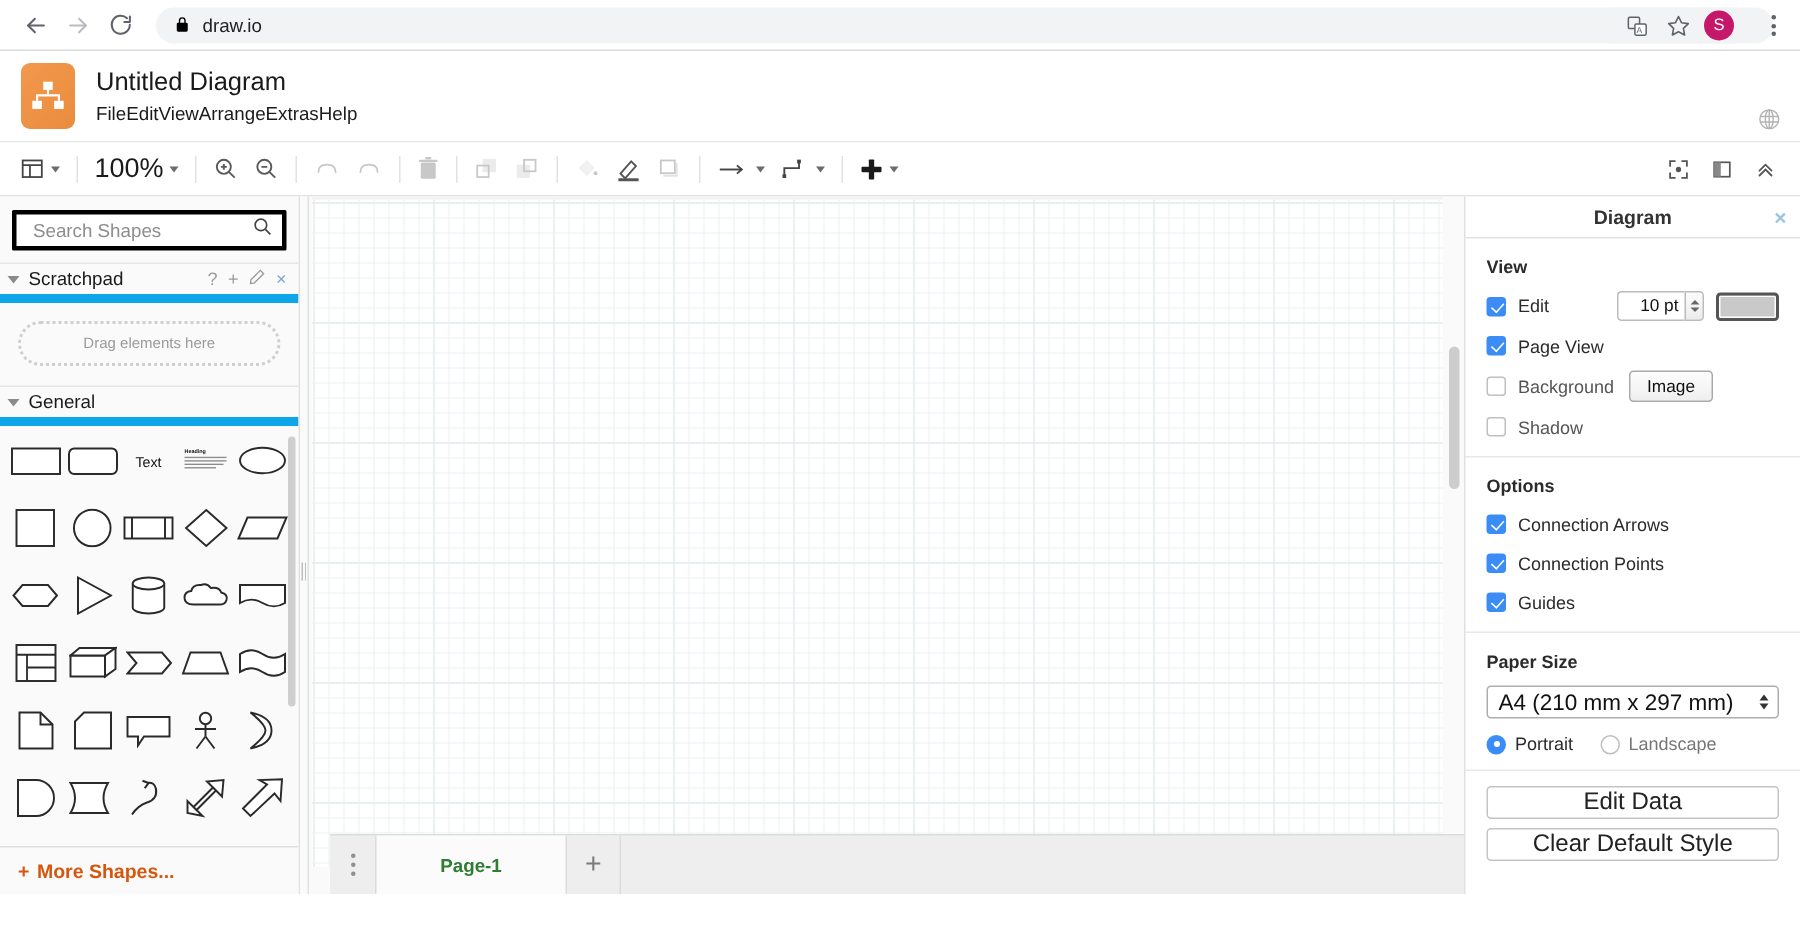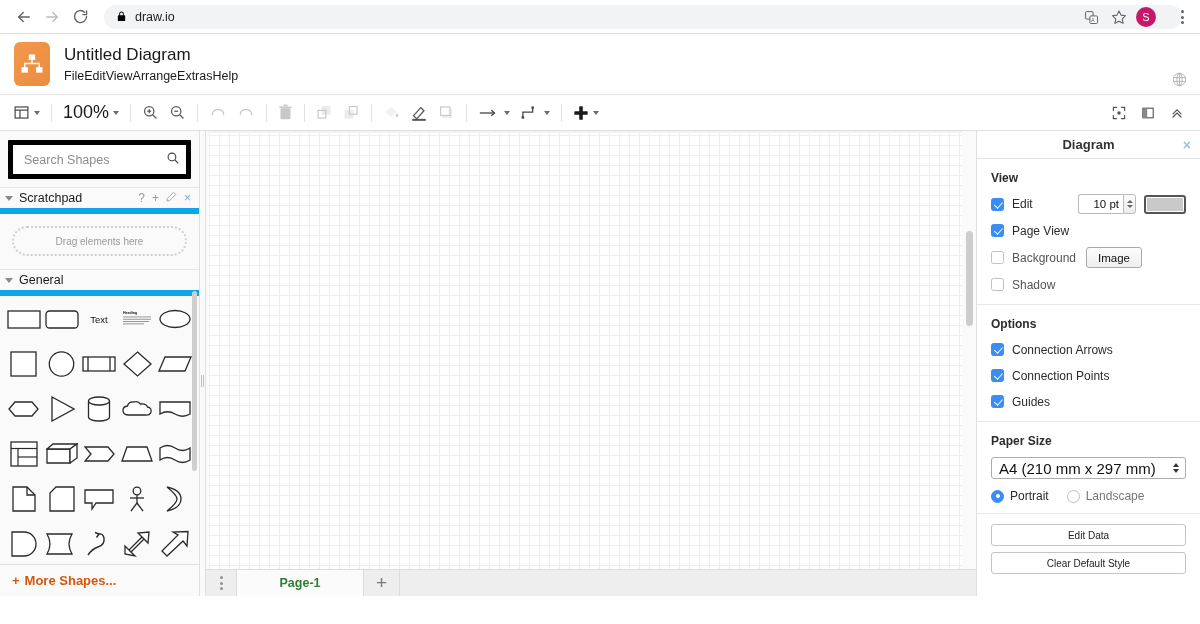--- a/index.html
+++ b/index.html
@@ -171,23 +171,23 @@
   .sidebar {
     width: 200px;
     background: #fafafa;
     border-right: 1px solid #e0e0e0;
     position: relative;
     flex: 0 0 200px;
     overflow: hidden;
   }
   .search-wrap { padding: 9px 8px 8px 8px; background:#fafafa; }
   .search-box {
-    height: 39px;
+    height: 27px;
     background: #fff;
-    border: 5px solid #000000;
+    border: 3px solid #000000;
     border-radius: 1px;
     display: flex; align-items: center;
     padding: 0 6px 0 9px;
   }
   .search-box input {
     border: none; outline: none;
     flex: 1 1 auto;
     font-size: 12.5px;
     font-family: "Liberation Sans", sans-serif;
     color: #333;
@@ -321,22 +321,22 @@
     position: absolute;
     left: 258px; bottom: 5px;
     width: 250px; height: 8px;
     background: #d3d3d3;
     border-radius: 4px;
   }
 
   
   .tabbar {
     position: absolute;
-    left: 206px; right: 224px; bottom: 0;
-    height: 27px;
+    left: 220px; right: 224px; bottom: 0;
+    height: 40px;
     background: #eeeeee;
     border-top: 1px solid #dcdcdc;
     display: flex;
     align-items: stretch;
   }
   .tab-menu-btn {
     width: 30px;
     display: flex; align-items: center; justify-content: center;
   }
   .tab-menu-btn span {
@@ -505,21 +505,21 @@
     width:4px;height:4px;border-radius:50%;background:#fff;
   }
   .rb-label { font-size: 12px; color: #2b2b2b; margin-right: 12px; }
   .rb-label.dim { color: #777; }
   .fp-btn {
     width: 100%;
     height: 22px;
     border: 1px solid #c4c4c4;
     border-radius: 3px;
     background: #fff;
-    font-size: 10px;
+    font-size: 16px;
     color: #222;
     display: flex; align-items: center; justify-content: center;
     margin-bottom: 6px;
   }
   .fp-actions { padding: 10px 14px; }
 </style>
 </head>
 <body>
 
 <div class="browser-bar">

